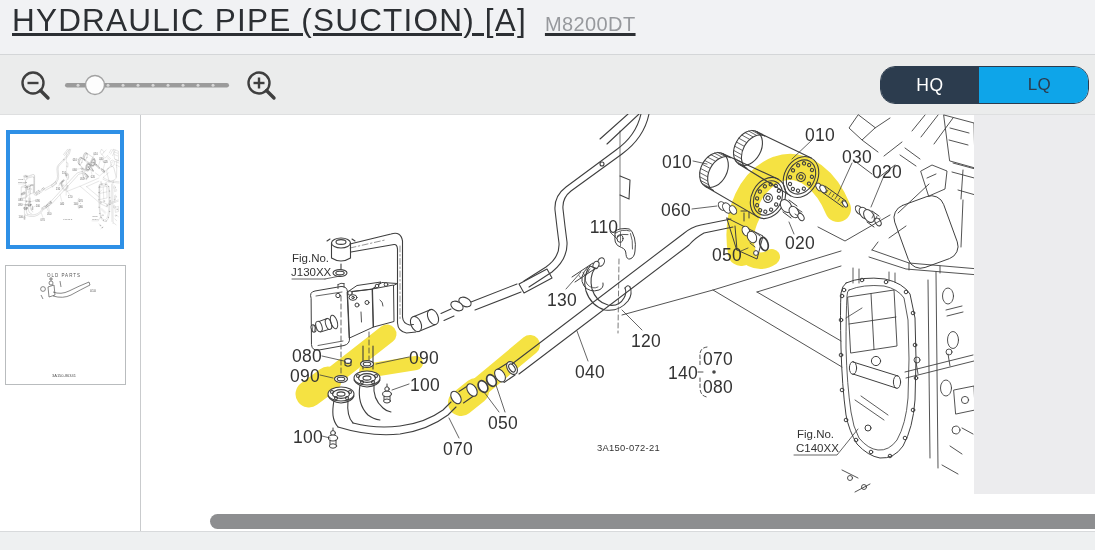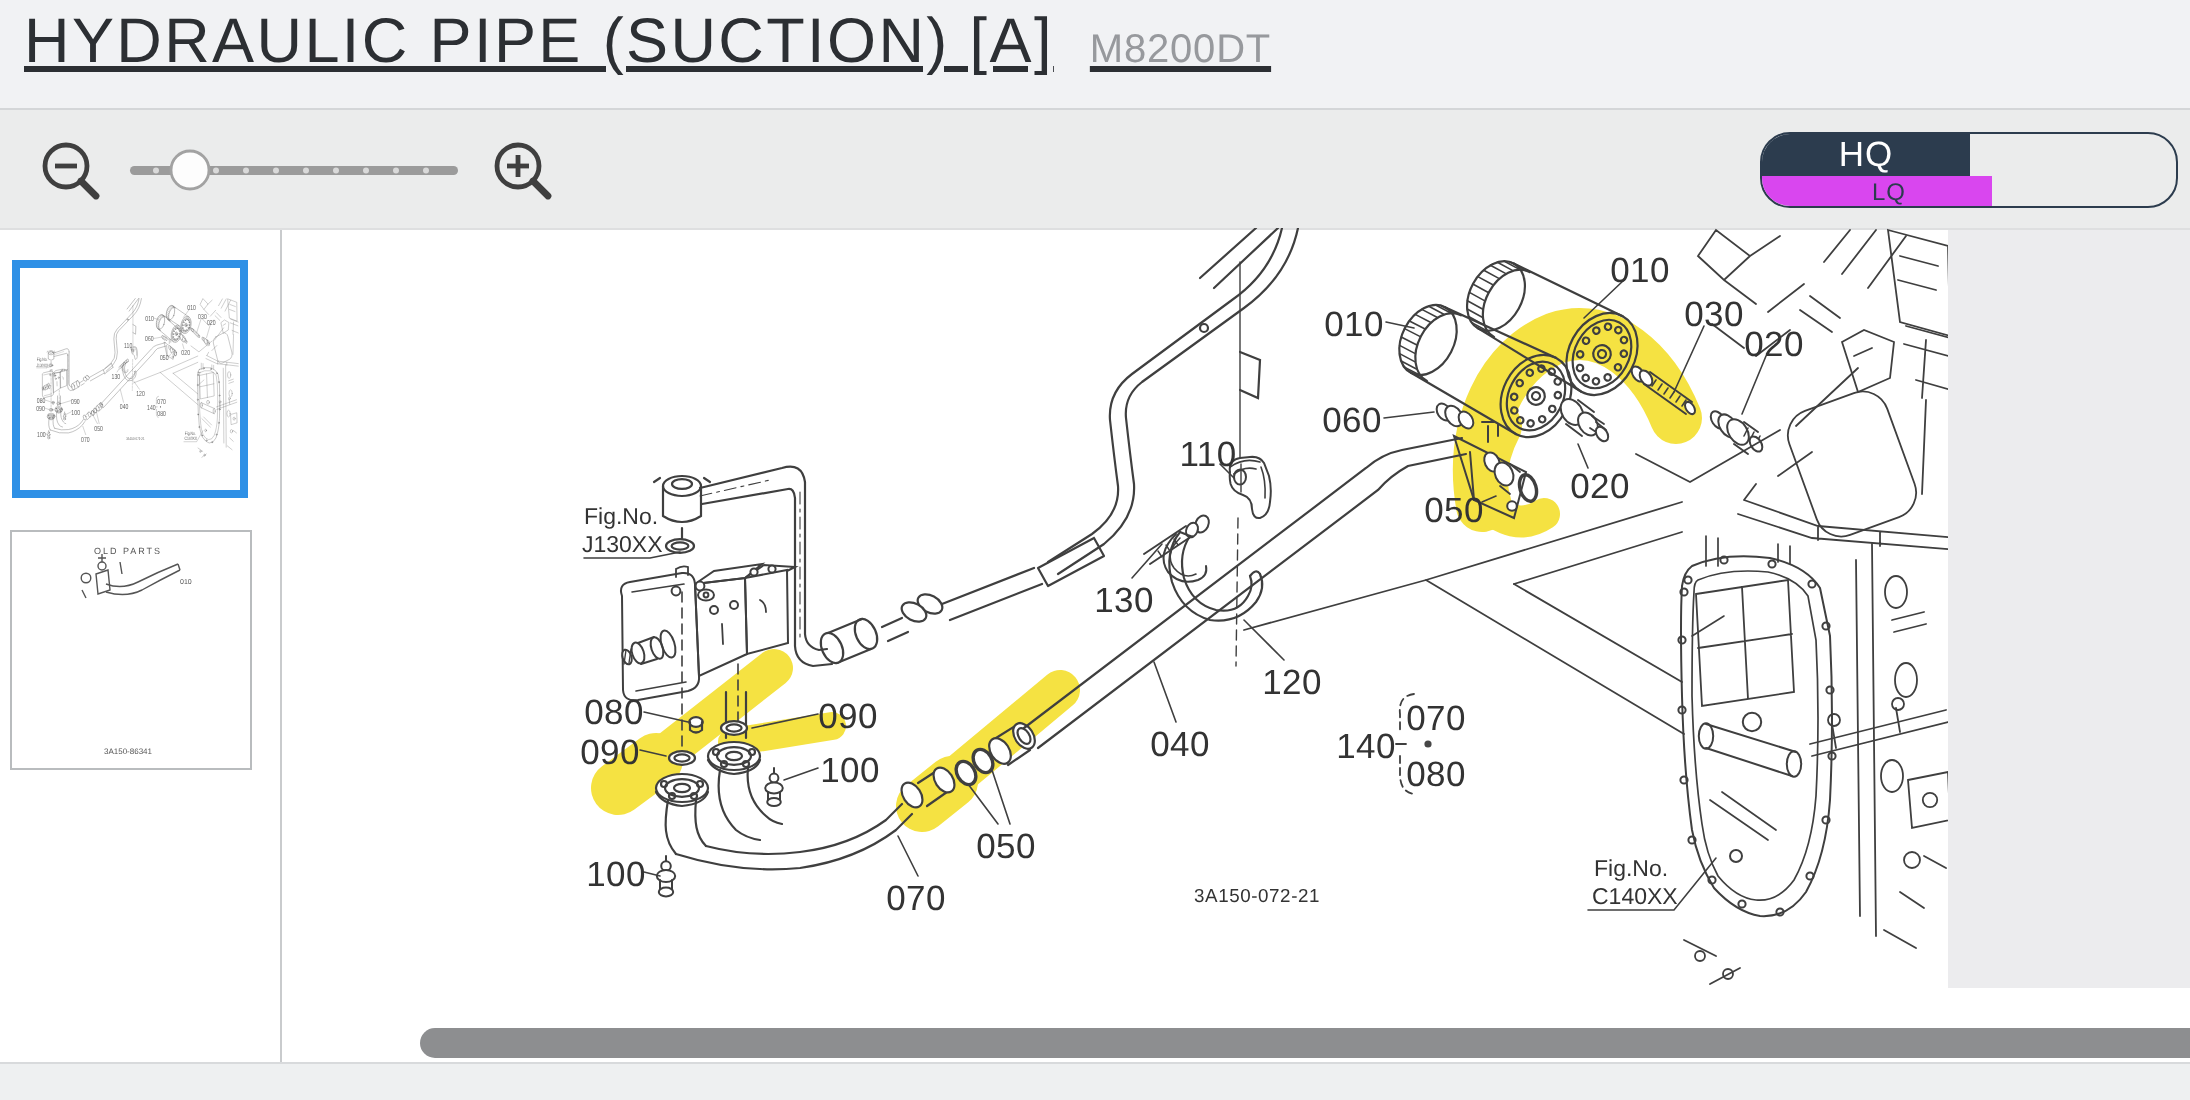--- a/index.html
+++ b/index.html
@@ -41,25 +41,25 @@
   </g>
 
   <g stroke="#3f3f3f" stroke-width="2.4" fill="none">
     <circle cx="259" cy="83" r="10.5"></circle>
     <line x1="266.5" y1="90.5" x2="274" y2="98" stroke-width="3.4" stroke-linecap="round"></line>
     <line x1="253.5" y1="83" x2="264.5" y2="83"></line>
     <line x1="259" y1="77.5" x2="259" y2="88.5"></line>
   </g>
 </svg>
 
-<div class="abs" style="left:880px;top:66px;width:207px;height:36px;border:1px solid #2c3c4e;border-radius:15px;overflow:hidden;display:flex;flex-direction:column;">
+<div class="abs" style="left:880px;top:66px;width:207px;height:36px;border:1px solid #2c3c4e;border-radius:15px;overflow:hidden;display:flex;">
 
   <div style="width:104px;height:36px;background:#2c3c4e;color:#fff;font-size:17.5px;letter-spacing:0.5px;display:flex;align-items:center;justify-content:center;">HQ</div>
 
-  <div style="width:103px;height:36px;background:#d946ef;color:#2c3c4e;font-size:12px;letter-spacing:0.5px;display:flex;align-items:center;justify-content:center;padding-left:12px;">LQ</div>
+  <div style="width:103px;height:36px;background:#0ea5e9;color:#2c3c4e;font-size:17px;letter-spacing:0.5px;display:flex;align-items:center;justify-content:center;padding-left:12px;">LQ</div>
 </div>
 
 <div class="abs" style="left:0;top:115px;width:1095px;height:416px;background:#ffffff;"></div>
 
 <div class="abs" style="left:974px;top:115px;width:121px;height:379px;background:#ececee;"></div>
 
 <div class="abs" style="left:140px;top:115px;width:1px;height:416px;background:#c9cbcd;"></div>
 
 <div class="abs" style="left:0;top:531px;width:1095px;height:19px;background:#eef0f1;border-top:1px solid #d8dadc;"></div>
 

